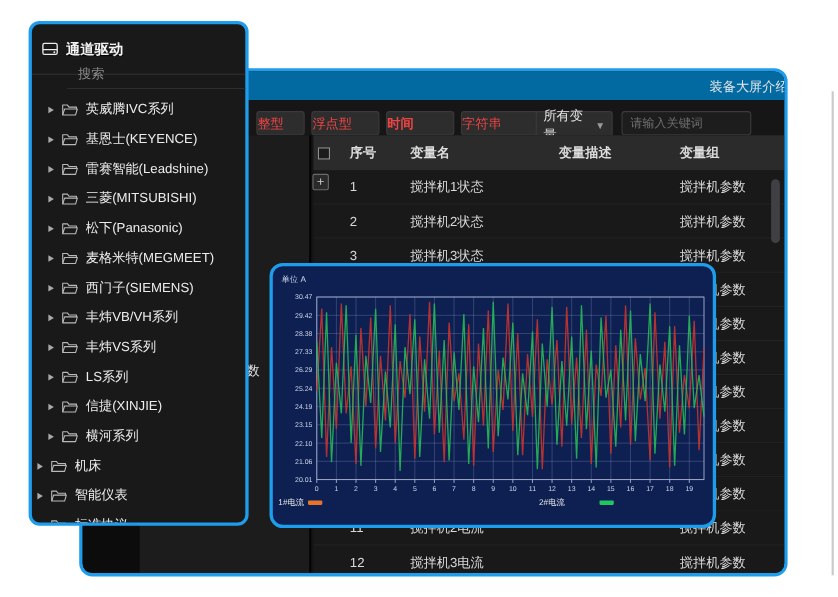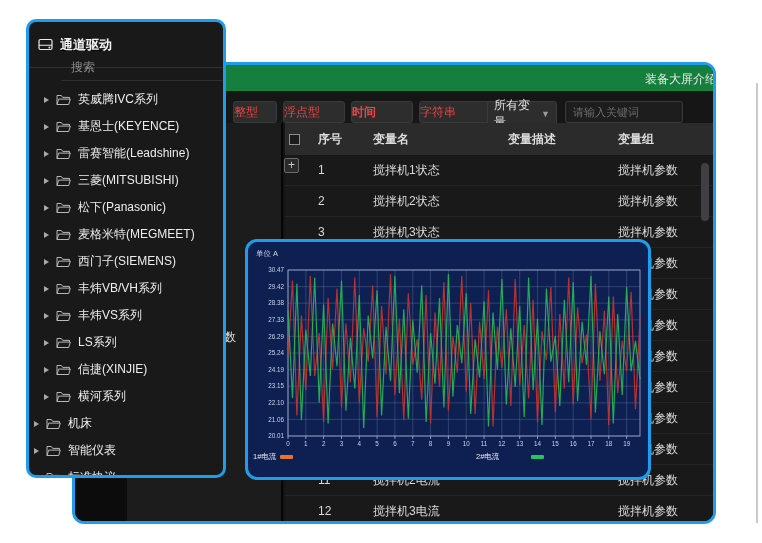--- a/index.html
+++ b/index.html
@@ -5,21 +5,21 @@
   * { margin:0; padding:0; box-sizing:border-box; }
   html,body { width:762px; height:543px; background:#ffffff; overflow:hidden;
     font-family:"Liberation Sans","DejaVu Sans",sans-serif; }
   .abs { position:absolute; }
 
   
   #main-window { left:72px; top:62px; width:644px; height:462px;
     background:#141414; border:3px solid #1f9ded; border-radius:12px;
     overflow:hidden; z-index:1; }
   #win-inner { position:absolute; inset:0; }
-  #topbar { left:0; top:0; width:100%; height:26px; background:#15803d; }
+  #topbar { left:0; top:0; width:100%; height:26px; background:#0369a1; }
   #topbar-link { left:570px; top:6px; color:#e8e8e8; font-size:12px; white-space:nowrap; }
   #filter-row { left:0; top:26px; width:100%; height:32px; background:#161616; }
   .type-btn { top:36px; height:22px; background:#2d2d2d; border:1px solid #3a3a3a;
     border-radius:3px; color:#ef4444; font-size:12px; line-height:20px; }
   #var-dropdown { left:412px; top:36px; width:70px; height:22px; background:#2d2d2d;
     border:1px solid #3a3a3a; border-radius:3px; color:#e4e4e4; font-size:12px;
     display:flex; align-items:center; justify-content:space-between; padding:12px 6px; }
   #var-dropdown .caret { color:#9a9a9a; font-size:9px; }
   #kw-input { left:490px; top:36px; width:118px; height:22px; background:#1d1d1d;
     border:1px solid #3a3a3a; border-radius:3px; color:#cfcfcf; font-size:11px; padding:0 7px; }
@@ -68,21 +68,21 @@
   .tree-row.lvl2 { padding-left:15px; } .tree-row.lvl1 { padding-left:5px; }
   .tri { width:0; height:0; border-left:5px solid #aaaaaa;
     border-top:3.5px solid transparent; border-bottom:3.5px solid transparent; }
 
   
   #chart-popup { left:245px; top:239px; width:406px; height:241px; background:#0e2052;
     border:3px solid #1f9ded; border-radius:12px; z-index:20; overflow:hidden; }
   #chart-svg { position:absolute; left:0; top:0; }
   .legend { position:absolute; display:flex; align-items:center; gap:4px;
     color:#e8e8e8; font-size:7.5px; }
-  #legend-0 { left:5px; top:210px; } #legend-1 { left:228px; top:210px;gap:32px; }
+  #legend-0 { left:5px; top:210px; } #legend-1 { left:242px; top:210px;gap:32px; }
   .legend .swatch { width:13px; height:4px; border-radius:1px; display:inline-block; }
 
   #artifact-line { left:756px; top:83px; width:2px; height:440px; background:#9e9e9e; opacity:.55; }
 </style>
 </head>
 <body>
 
 <div class="abs" id="artifact-line"></div>
 
 <div class="abs" id="main-window">

